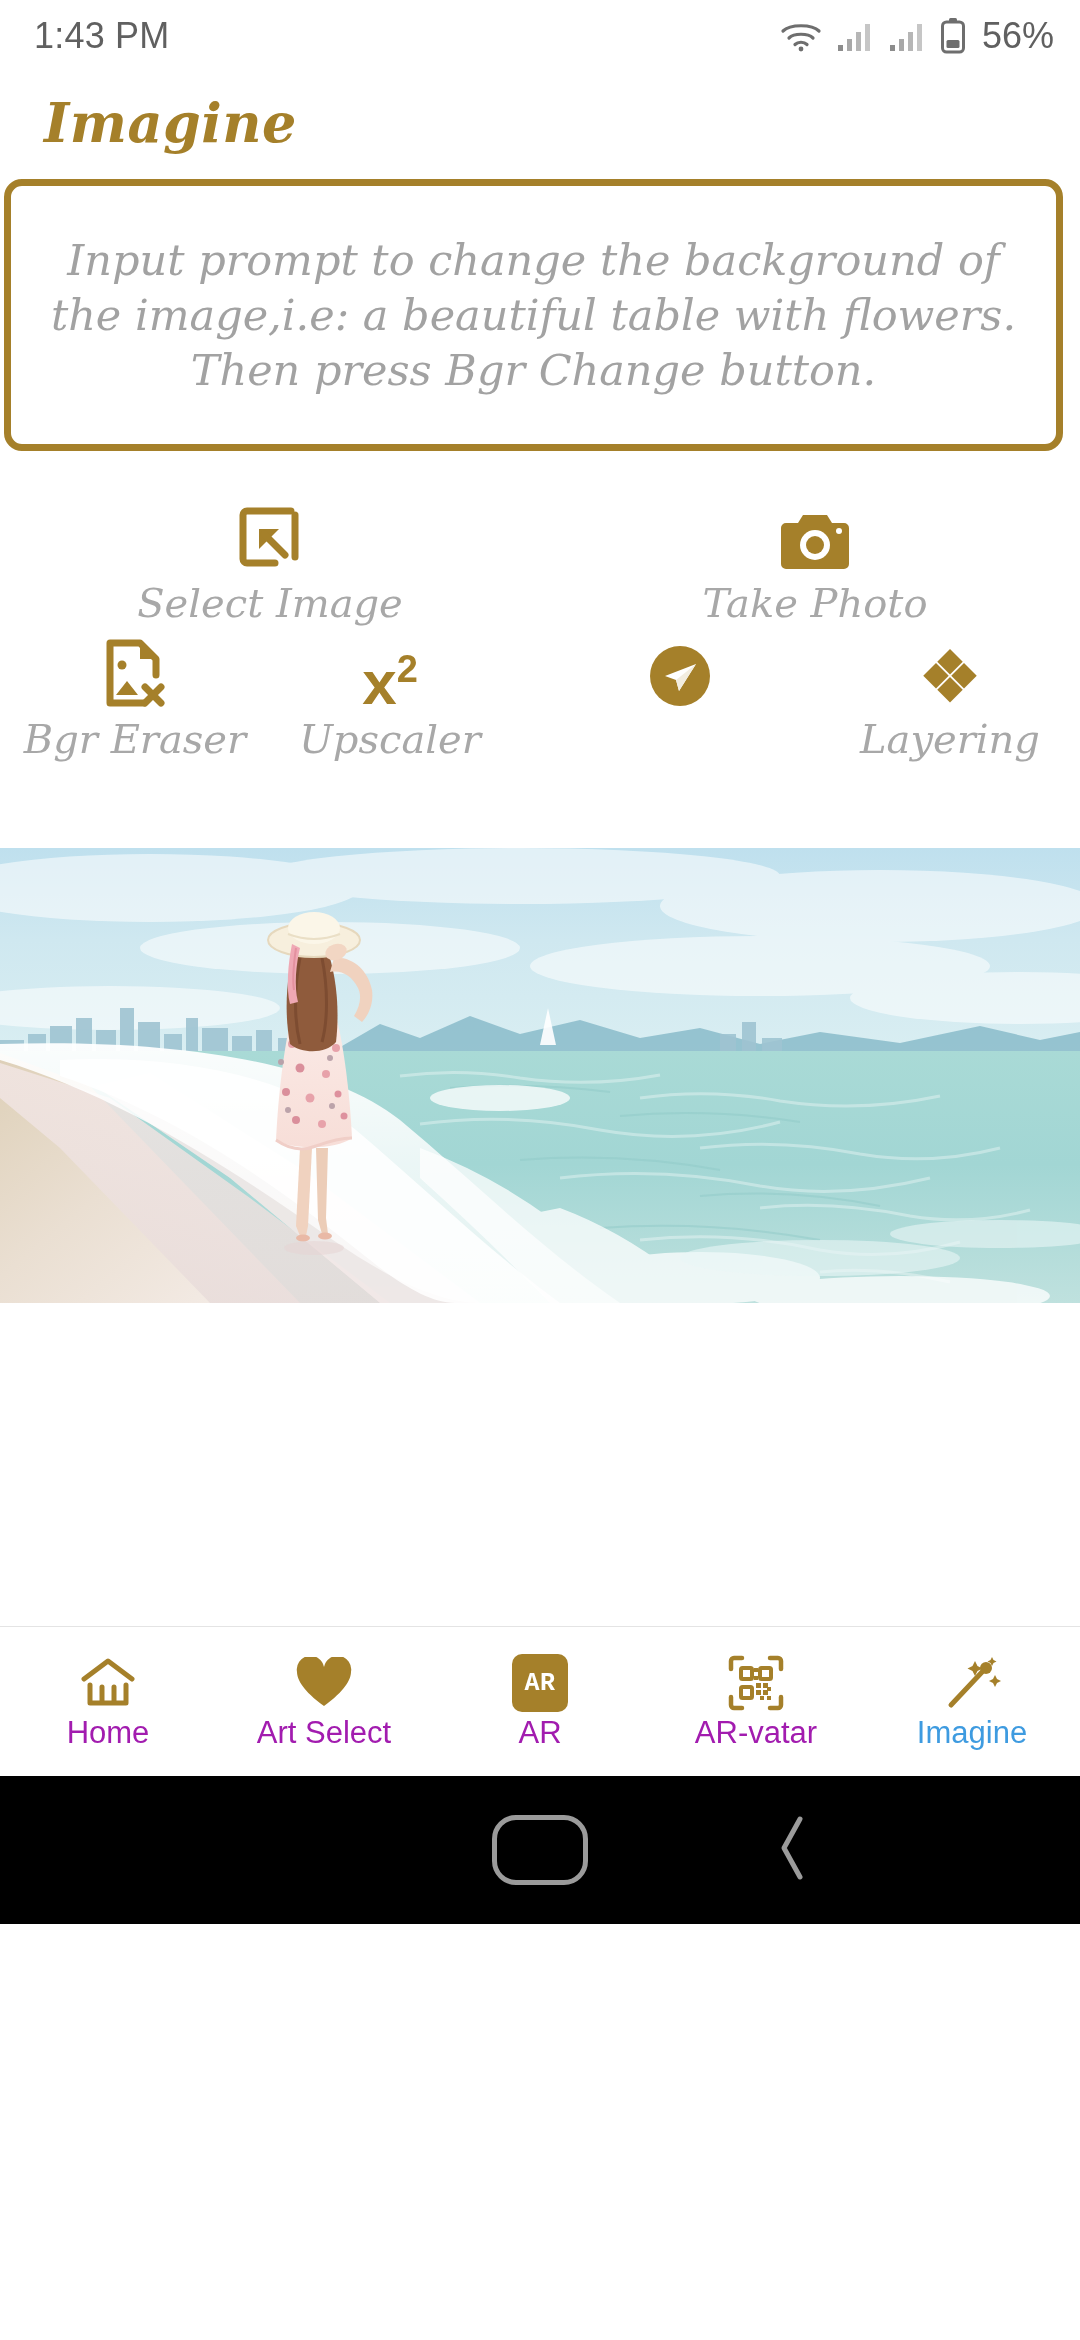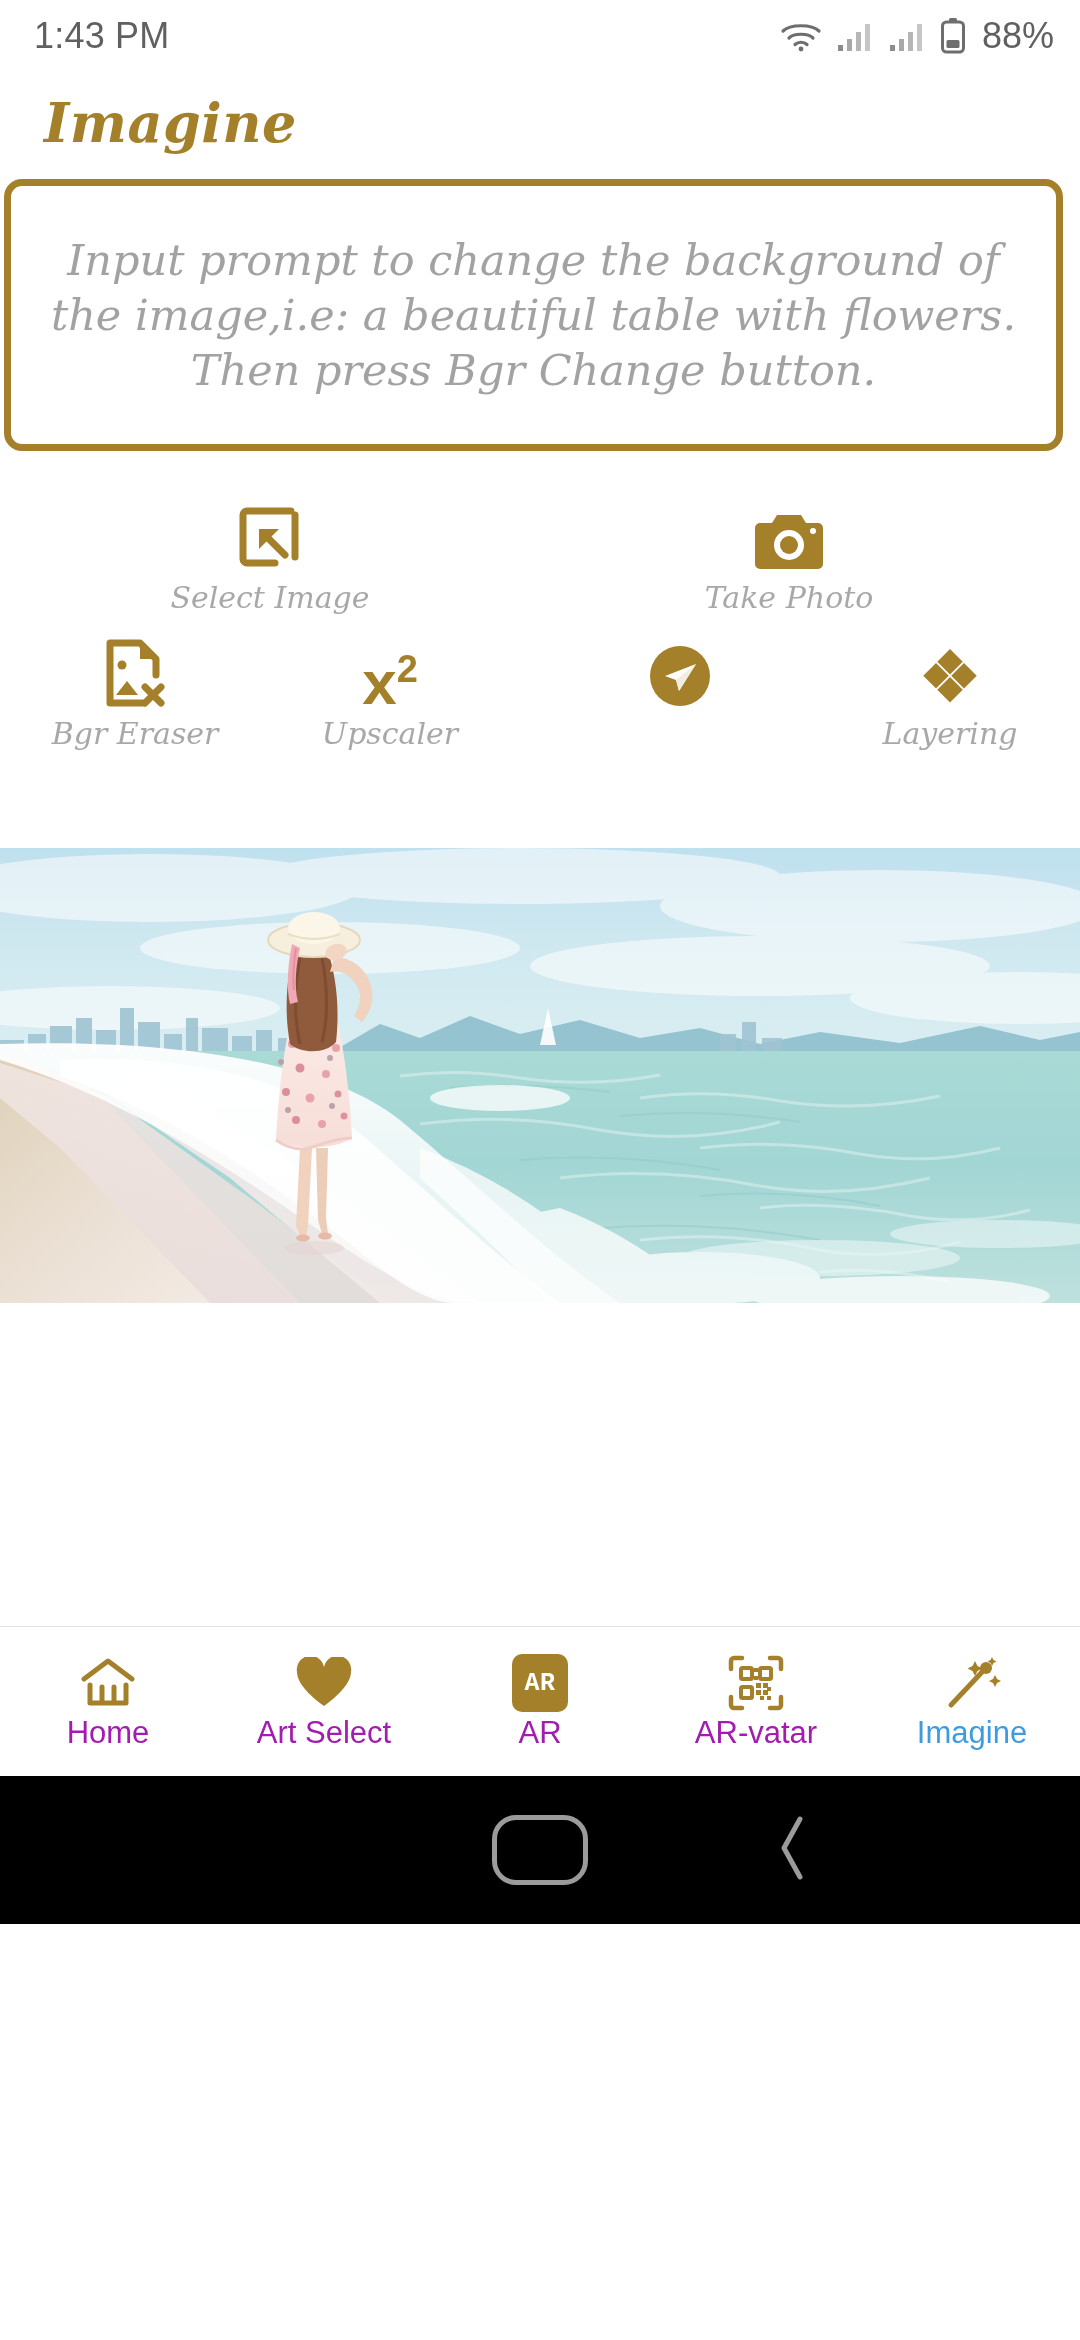--- a/index.html
+++ b/index.html
@@ -55,25 +55,25 @@
   .tools { position:relative; height:330px; flex:0 0 330px; margin-top:42px; }
   .tool {
     position:absolute;
     display:flex; flex-direction:column; align-items:center;
     width:270px; transform:translateX(-50%);
   }
   .tool-icon { height:80px; display:flex; align-items:flex-end; justify-content:center; }
   .tool-icon svg { display:block; }
   .tool-label {
     font-family:"DejaVu Serif", serif;
-    font-style:italic; font-size:30px; color:#A8A8A8;
+    font-style:italic; font-size:40px; color:#A8A8A8;
     margin-top:4px; white-space:nowrap; line-height:1.1;
   }
   .t-select   { left:270px; top:4px; }
-  .t-photo    { left:789px; top:4px; }
+  .t-photo    { left:815px; top:4px; }
   .t-eraser   { left:135px; top:140px; }
   .t-upscaler { left:390px; top:140px; }
   .t-bgr      { left:680px; top:140px; }
   .t-layer    { left:950px; top:140px; }
   .x2 {
     font-family:"Liberation Sans", sans-serif;
     font-weight:bold; font-size:62px; color:#A5802A; line-height:1;
   }
   .x2 sup { font-size:38px; vertical-align:super; }
 
@@ -152,21 +152,21 @@
           <rect x="29" y="4" width="5" height="27" fill="#C6C6C6"></rect>
         </svg>
       </span>
       <span>
         <svg width="26" height="36" viewBox="0 0 26 36">
           <rect x="9" y="0" width="8" height="4" rx="1.5" fill="#6E6E6E"></rect>
           <rect x="2.5" y="4" width="21" height="30" rx="4" fill="none" stroke="#6E6E6E" stroke-width="3"></rect>
           <rect x="6.5" y="22" width="13" height="8" rx="1.5" fill="#6E6E6E"></rect>
         </svg>
       </span>
-      <span class="status-batt-text">88%</span>
+      <span class="status-batt-text">56%</span>
     </div>
   </div>
 
   <div class="app-title">Imagine</div>
 
   <div class="prompt-wrap">
     <div class="prompt-box">
       <div class="prompt-placeholder">Input prompt to change the background of the image,i.e: a beautiful table with flowers. Then press Bgr Change button.</div>
     </div>
   </div>

